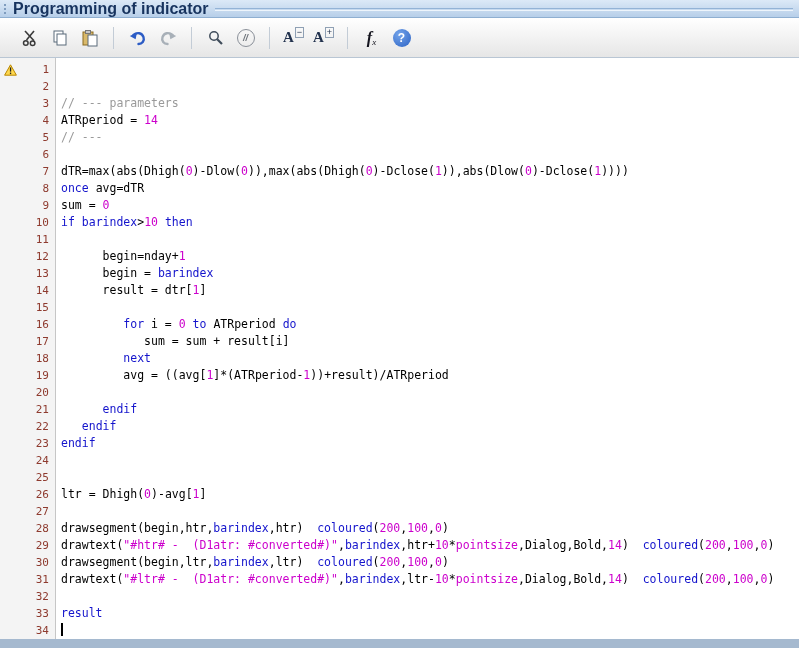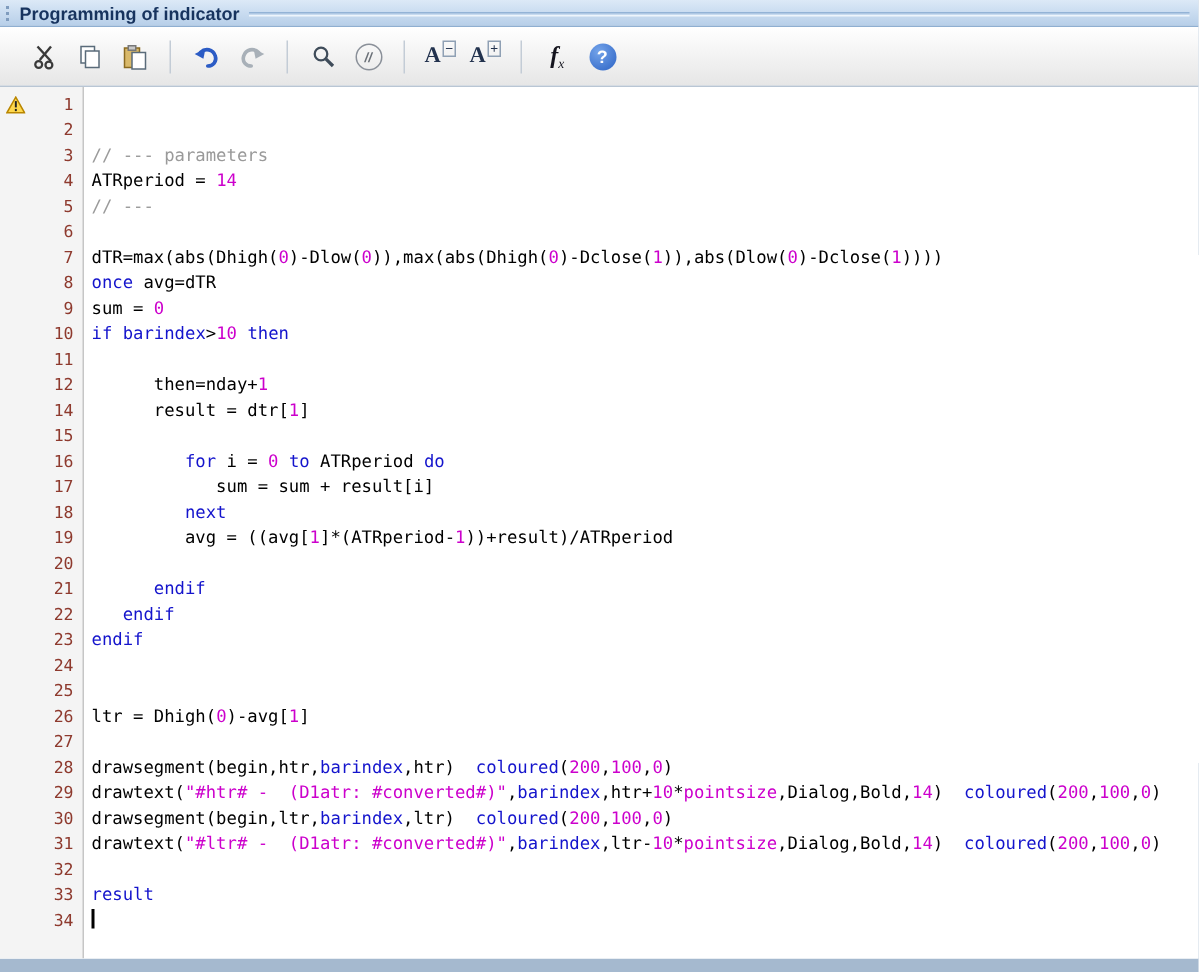--- a/index.html
+++ b/index.html
@@ -9,21 +9,21 @@
   .window { width:799px; height:648px; display:flex; flex-direction:column; background:#fff; }
 
   
   .titlebar {
     height:18px; flex:0 0 18px;
     background:linear-gradient(#dce9f7,#b7cfe9);
     border-bottom:1px solid #8fafd1;
     display:flex; align-items:center; padding:0 6px 0 4px; gap:6px;
   }
   .drag-handle { width:3px; height:10px; border-left:2px dotted #7f9cbe; }
-  .title { font-size:12px; font-weight:bold; color:#17335e; white-space:nowrap; }
+  .title { font-size:16px; font-weight:bold; color:#17335e; white-space:nowrap; }
   .title-rule { flex:1; height:3px; border-top:1px solid #93b3d6; border-bottom:1px solid #eef5fc; margin-top:2px; }
 
   
   .toolbar {
     height:40px; flex:0 0 40px;
     background:linear-gradient(#ffffff,#e6e6e6);
     border-bottom:1px solid #b9c6d4;
     display:flex; align-items:center; padding:0 6px 0 16px; gap:3px;
   }
   .tbtn {
@@ -228,21 +228,27 @@
         </div>
         <div class="code-row">
           <span class="gutter">
             <span class="lnum">11</span>
           </span>
         </div>
         <div class="code-row">
           <span class="gutter">
             <span class="lnum">12</span>
           </span>
-          <span class="code"><span class="tok-p">      then=nday+</span><span class="tok-m">1</span></span>
+          <span class="code"><span class="tok-p">      begin=nday+</span><span class="tok-m">1</span></span>
+        </div>
+        <div class="code-row">
+          <span class="gutter">
+            <span class="lnum">13</span>
+          </span>
+          <span class="code"><span class="tok-p">      begin = </span><span class="tok-k">barindex</span></span>
         </div>
         <div class="code-row">
           <span class="gutter">
             <span class="lnum">14</span>
           </span>
           <span class="code"><span class="tok-p">      result = dtr[</span><span class="tok-m">1</span><span class="tok-p">]</span></span>
         </div>
         <div class="code-row">
           <span class="gutter">
             <span class="lnum">15</span>

